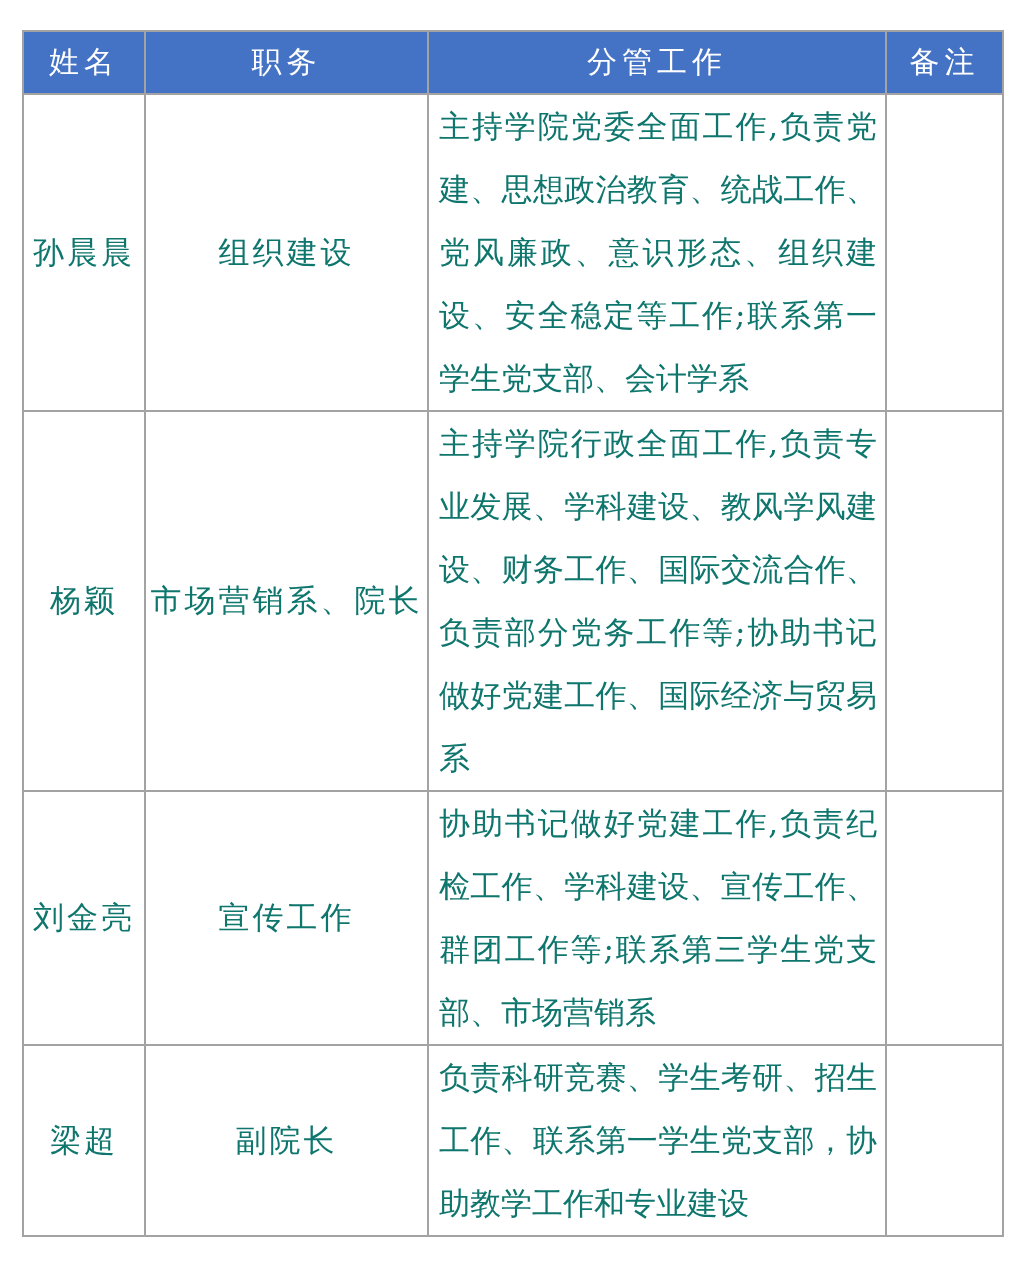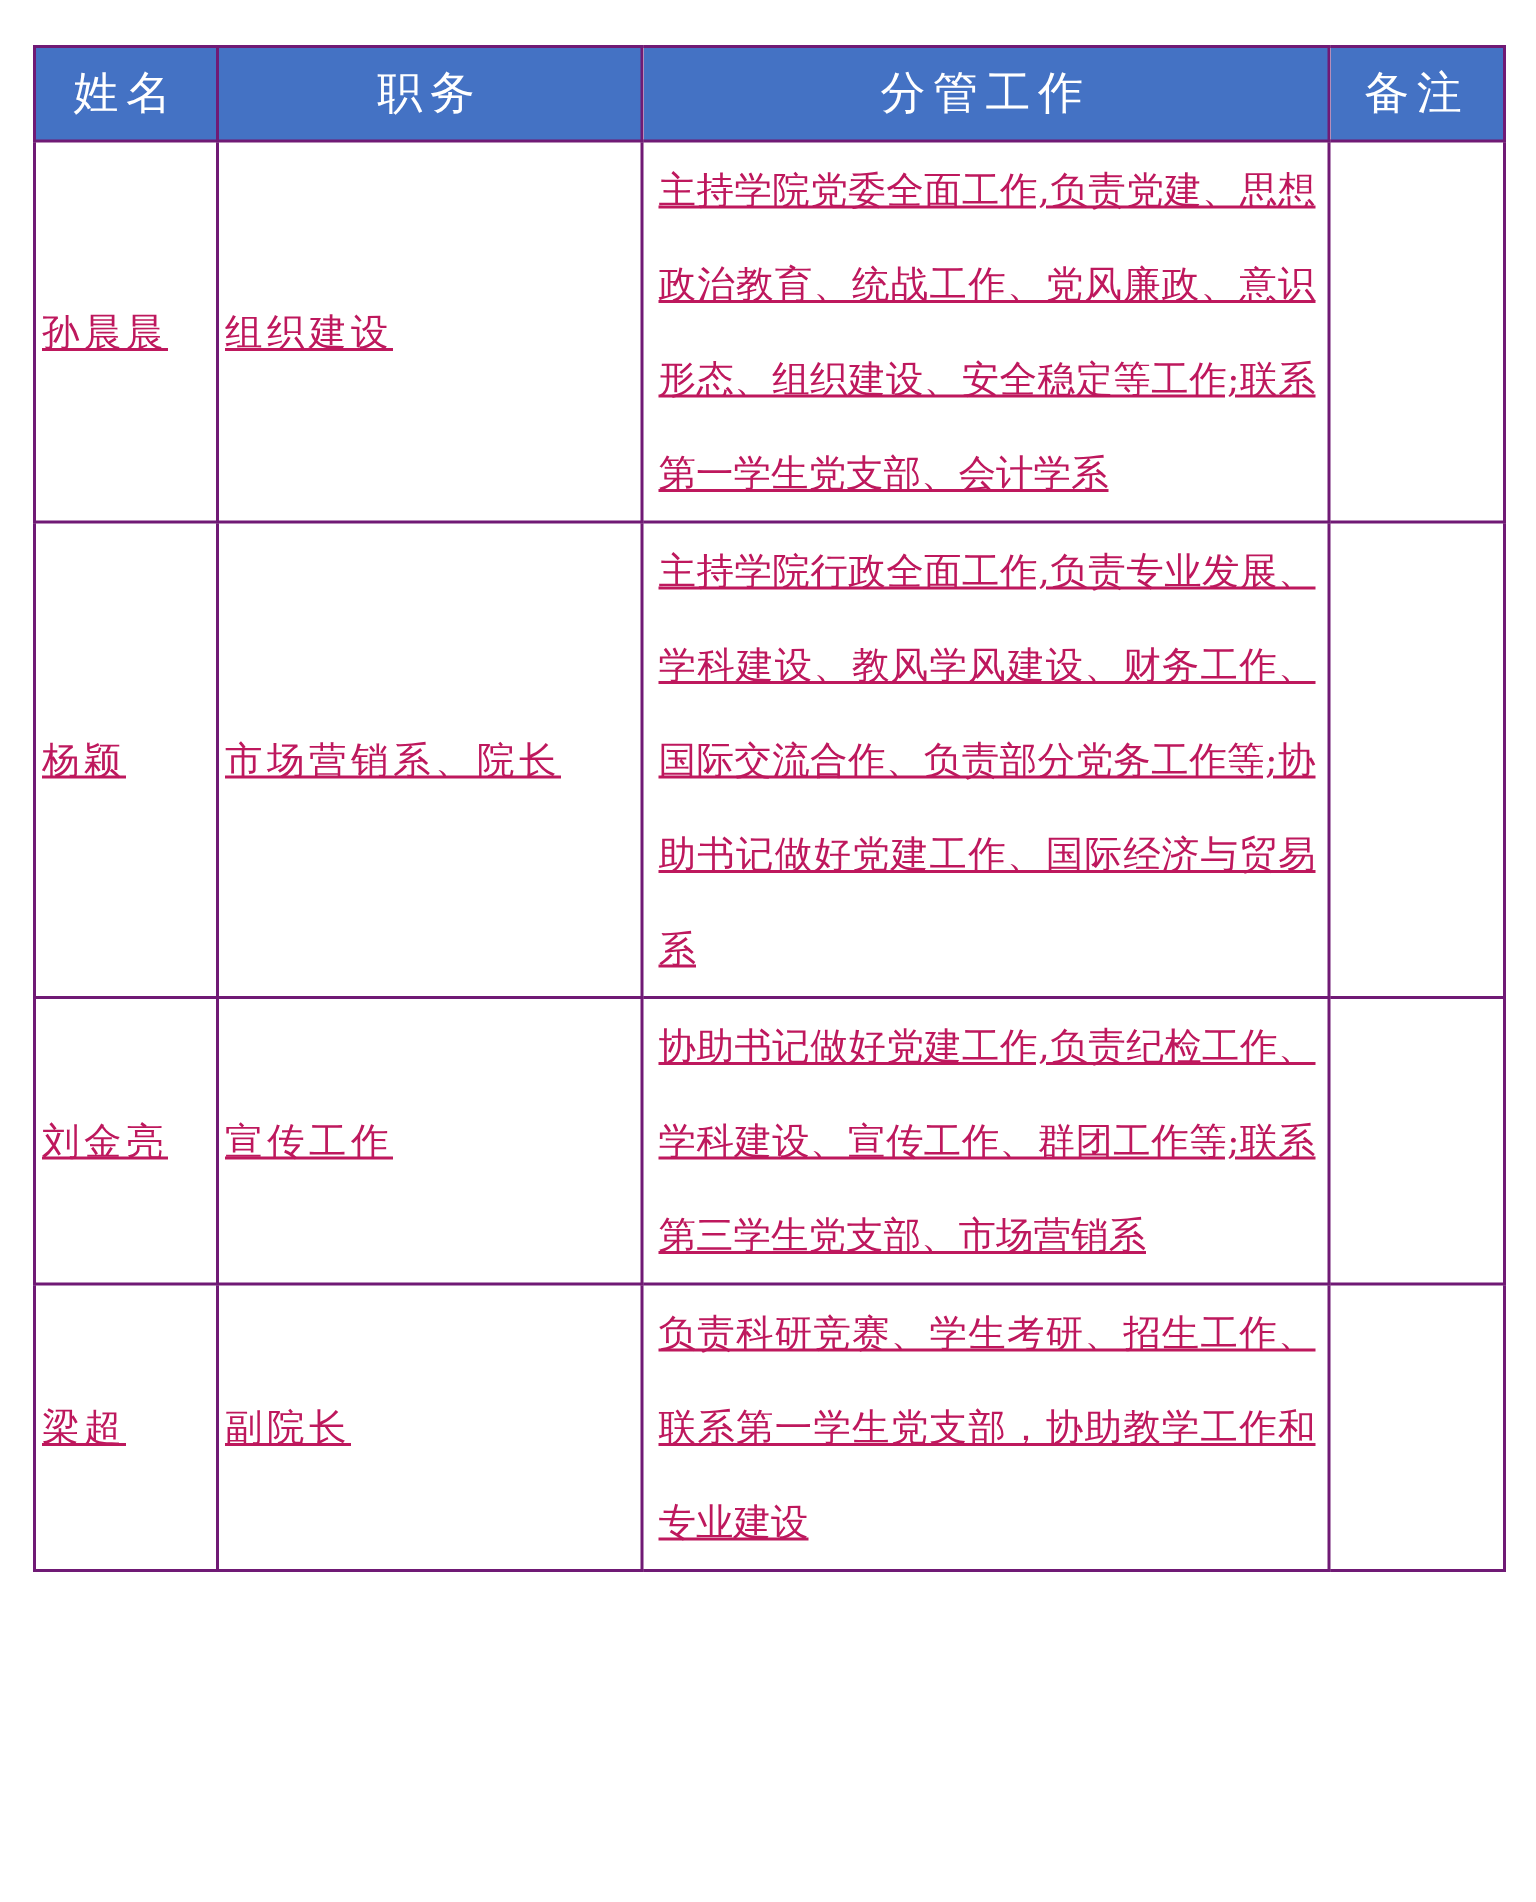--- a/index.html
+++ b/index.html
@@ -18,41 +18,41 @@
   table.leaders-table {
     position: absolute;
     left: 22px;
     top: 30px;
     width: 980px;
     border-collapse: collapse;
     table-layout: fixed;
   }
   table.leaders-table th,
   table.leaders-table td {
-    border: 2px solid #701a75;
+    border: 2px solid #a3a3a3;
     overflow: hidden;
   }
   table.leaders-table th {
     background: #4472C4;
     color: #ffffff;
     font-weight: normal;
     font-size: 30px;
     letter-spacing: 5px;
     text-align: center;
     vertical-align: middle;
     height: 61px;
     padding: 0;
   }
   table.leaders-table td {
-    color: #be185d;
-    font-size: 25px;
-    text-decoration: underline;
+    color: #0f766e;
+    font-size: 31px;
   }
   td.cell-name,
   td.cell-position {
+    text-align: center;
     vertical-align: middle;
     padding: 0 4px;
     letter-spacing: 3px;
   }
   td.cell-duties {
     text-align: justify;
     vertical-align: middle;
     line-height: 63px;
     padding: 0 8px 0 10px;
   }

